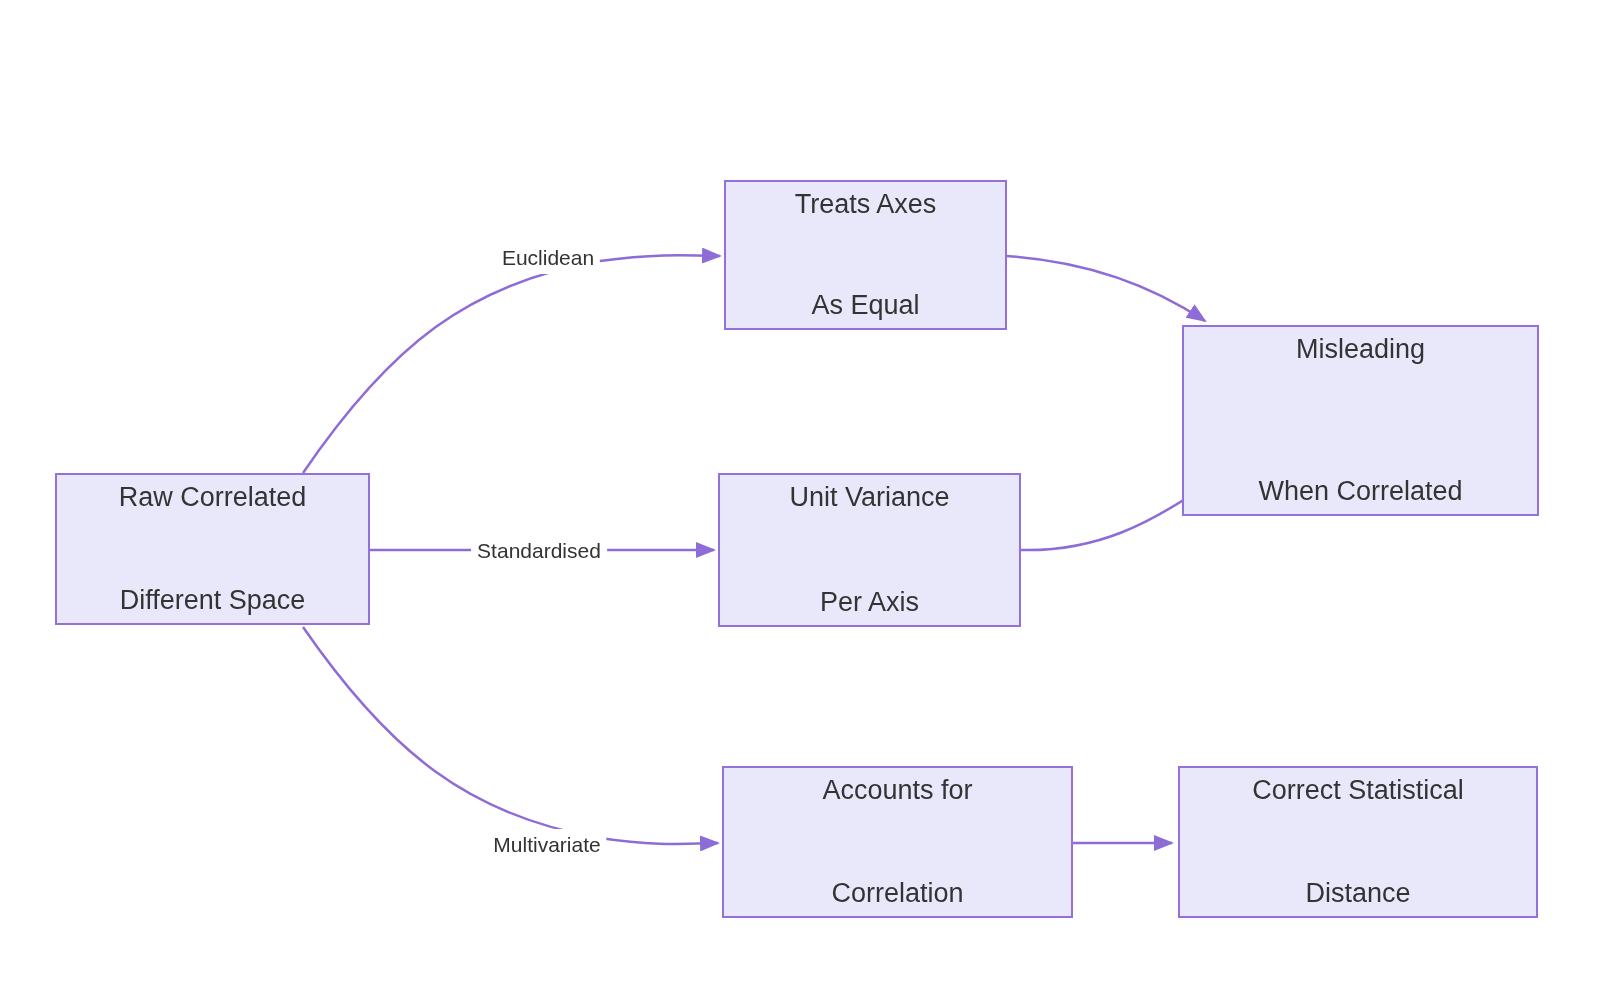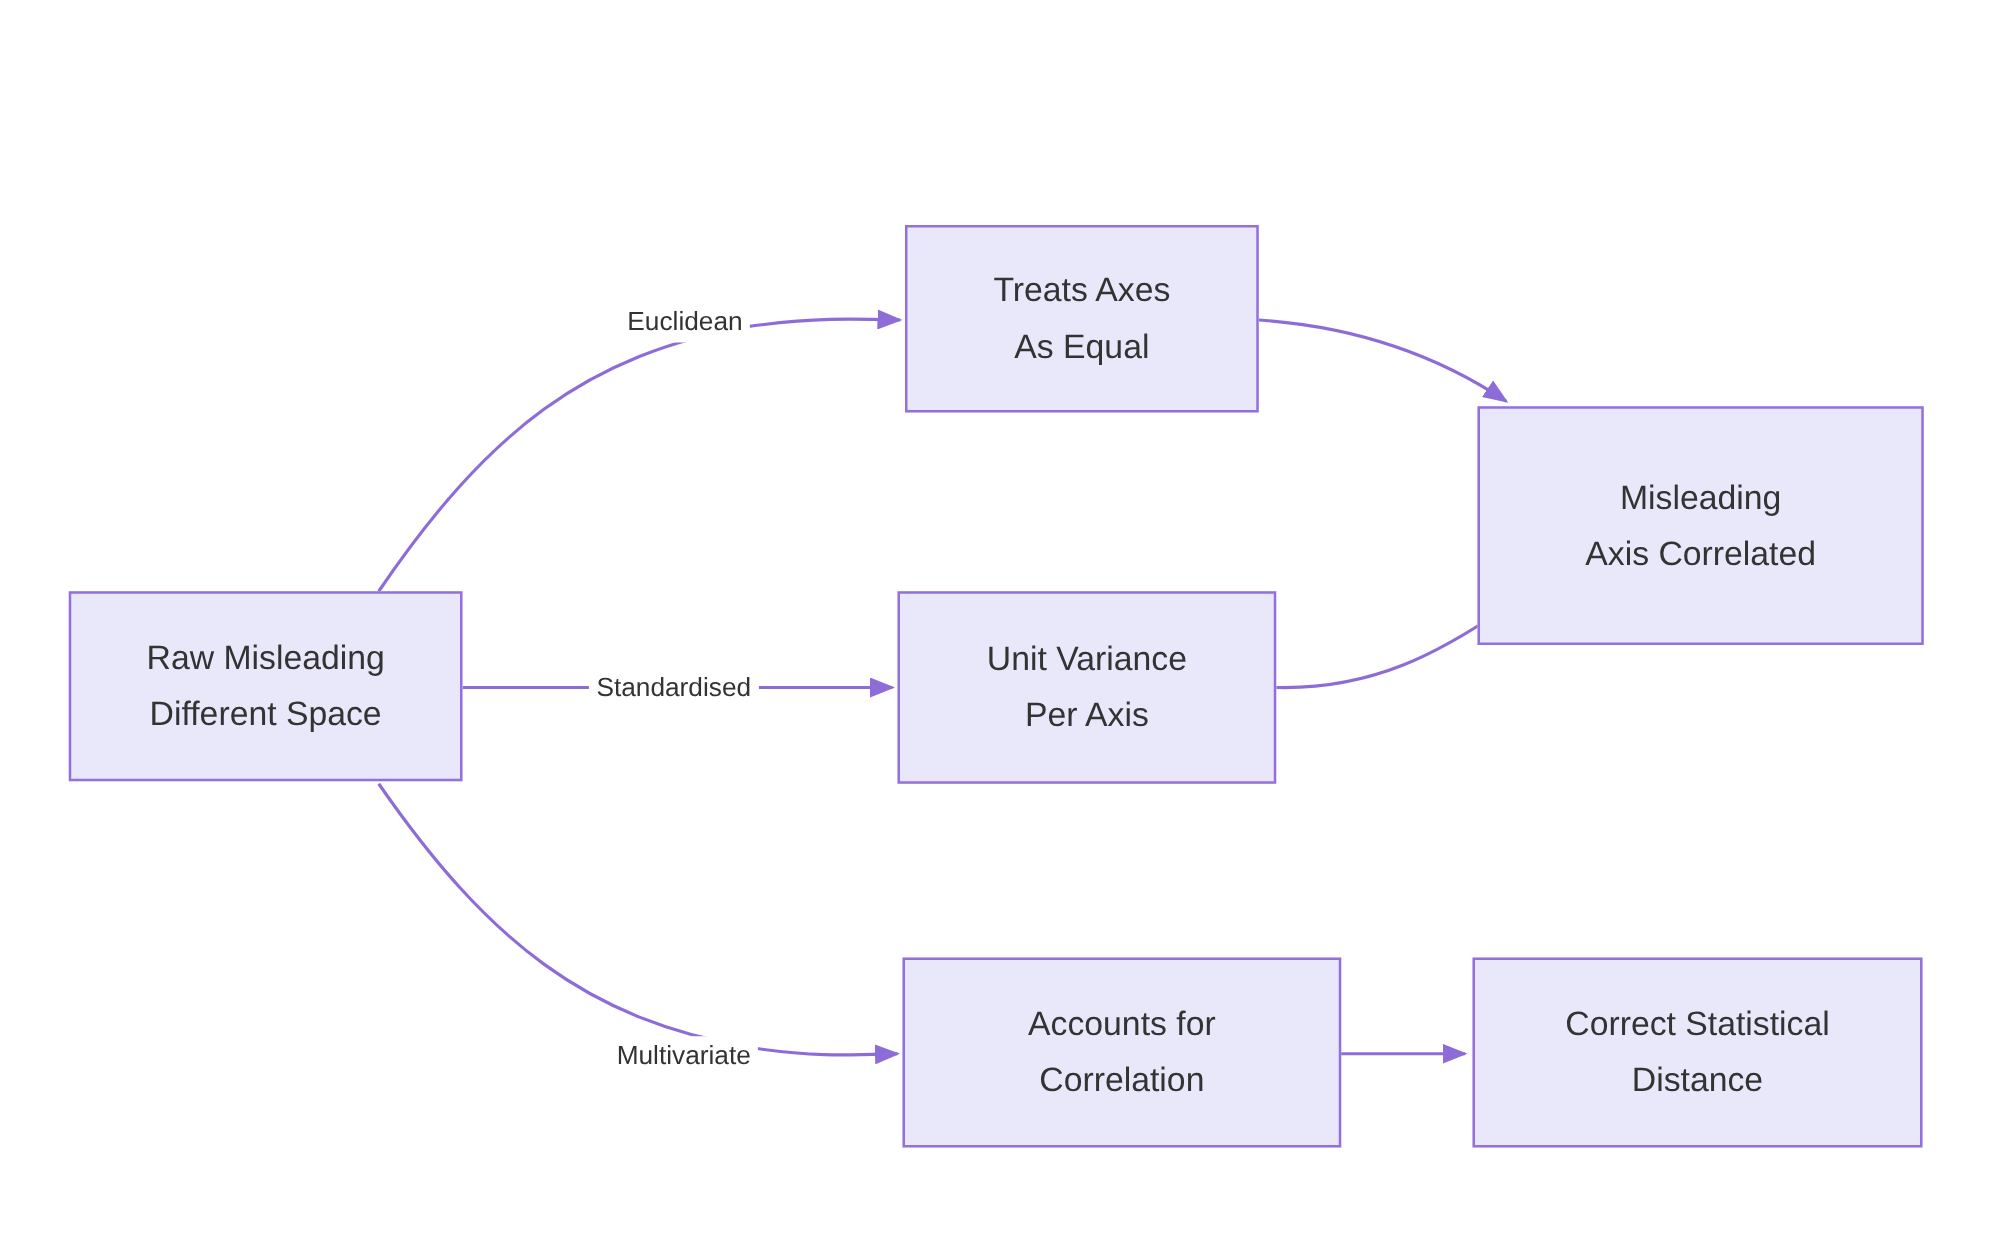--- a/index.html
+++ b/index.html
@@ -32,21 +32,21 @@
   .edges path{stroke:var(--edge);stroke-width:2.5;fill:none;}
   .edges .arrowhead{fill:var(--edge);stroke:none;}
   .node{
     position:absolute;
     box-sizing:border-box;
     background:var(--node-fill);
     border:2.5px solid var(--node-border);
     display:flex;
     flex-direction:column;
     align-items:center;
-    justify-content:center;
+    justify-content:space-between;
     color:var(--text);
     font-size:27px;
     line-height:45px;
     text-align:center;
   }
   .edge-label{
     position:absolute;
     transform:translate(-50%,-50%);
     background:var(--label-bg);
     color:var(--text);
@@ -71,37 +71,37 @@
     </defs>
     <path d="M 303 473 C 390 345, 470 283, 600 261 C 652 254, 682 255, 720 256" marker-end="url(#arrow)"></path>
     <path d="M 370 550 L 714 550" marker-end="url(#arrow)"></path>
     <path d="M 303 627 C 390 753, 470 816, 600 838 C 652 846, 682 844, 718 843" marker-end="url(#arrow)"></path>
     <path d="M 1007 256 C 1082 261, 1148 283, 1205 321" marker-end="url(#arrow)"></path>
     <path d="M 1021 550 C 1098 552, 1152 522, 1205 486" marker-end="url(#arrow)"></path>
     <path d="M 1017 843 L 1172 843" marker-end="url(#arrow)"></path>
   </svg>
 
   <div class="node" style="left:55px;top:473px;width:315px;height:152px">
-    <span>Raw Misleading</span>
+    <span>Raw Correlated</span>
     <span>Different Space</span>
   </div>
 
   <div class="node" style="left:724px;top:180px;width:283px;height:150px">
     <span>Treats Axes</span>
     <span>As Equal</span>
   </div>
 
   <div class="node" style="left:718px;top:473px;width:303px;height:154px">
     <span>Unit Variance</span>
     <span>Per Axis</span>
   </div>
 
   <div class="node" style="left:1182px;top:325px;width:357px;height:191px">
     <span>Misleading</span>
-    <span>Axis Correlated</span>
+    <span>When Correlated</span>
   </div>
 
   <div class="node" style="left:722px;top:766px;width:351px;height:152px">
     <span>Accounts for</span>
     <span>Correlation</span>
   </div>
 
   <div class="node" style="left:1178px;top:766px;width:360px;height:152px">
     <span>Correct Statistical</span>
     <span>Distance</span>

